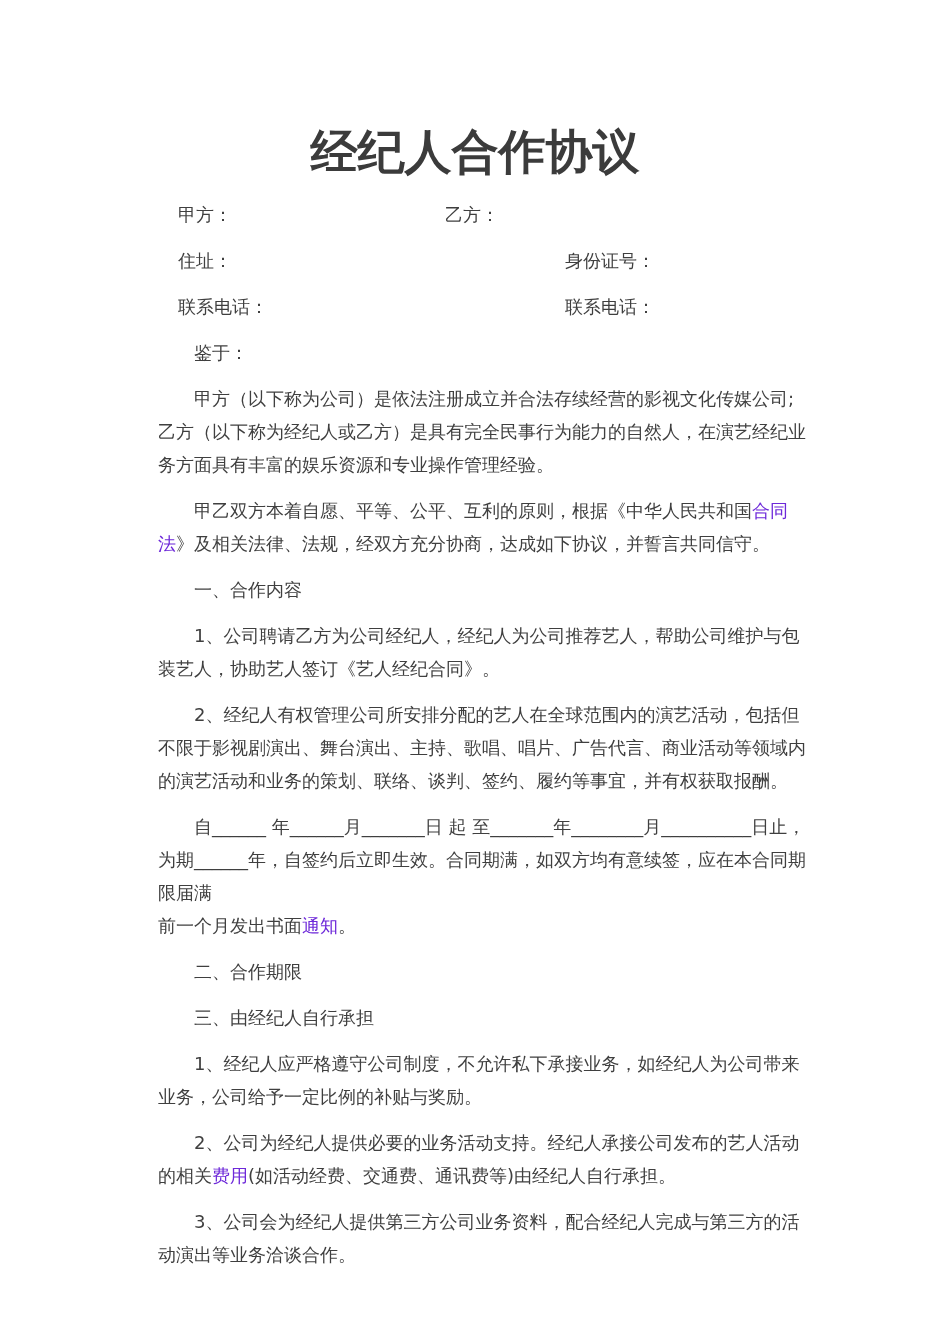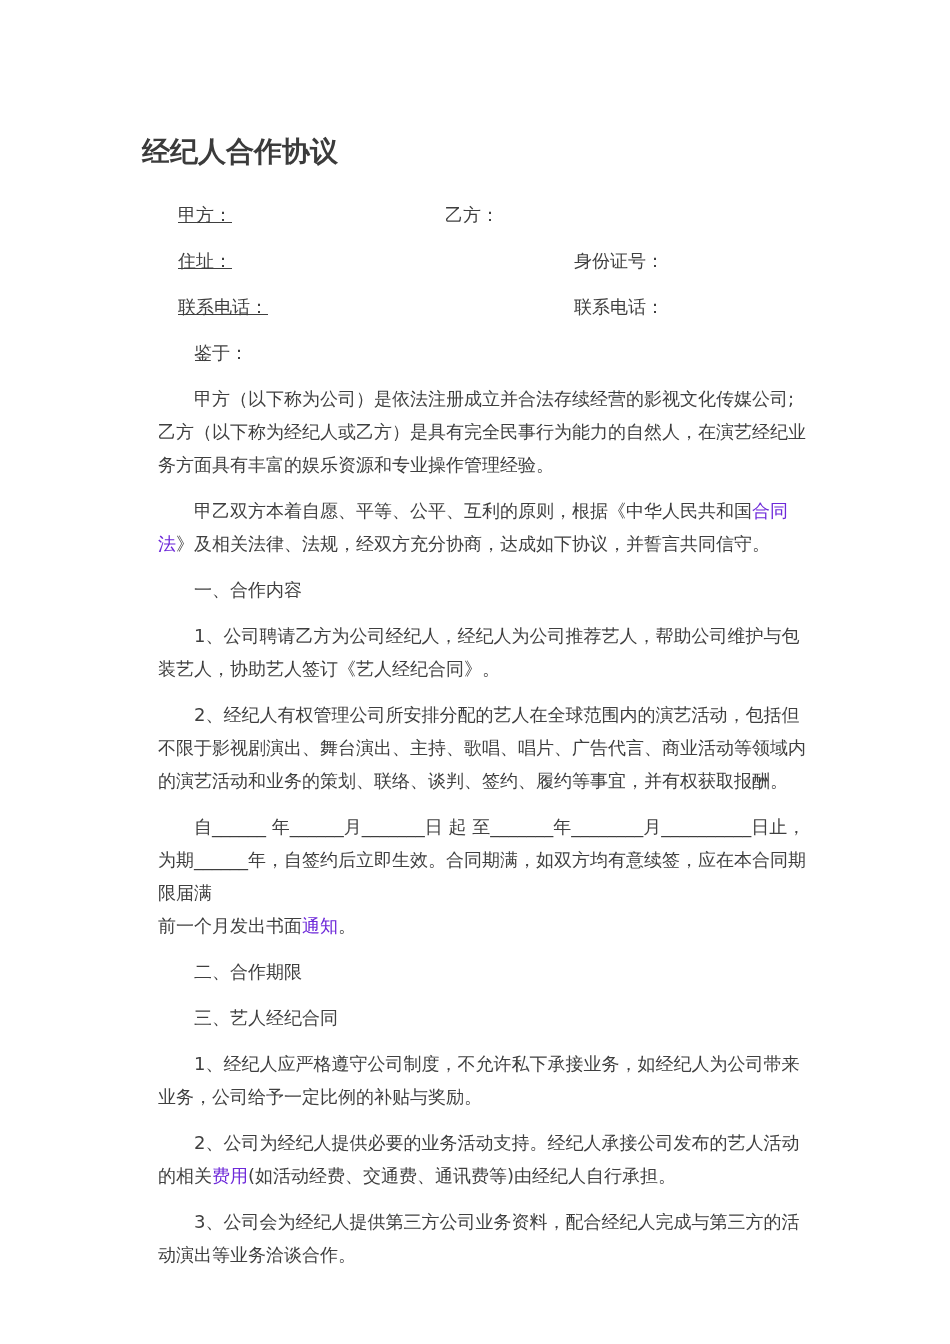--- a/index.html
+++ b/index.html
@@ -15,39 +15,39 @@
     padding: 128px 142px 40px 142px;
     background: #ffffff;
     overflow: hidden;
     font-family: "DejaVu Sans", "Liberation Sans", sans-serif;
     font-size: 18px;
     line-height: 33px;
     color: #3f3f3f;
   }
   .doc-title {
     margin: 0 0 22px 0;
-    font-size: 28px;
+    text-align: center;
+    font-size: 47px;
     line-height: 48px;
     font-weight: 700;
     color: #3b3b3b;
   }
   .party-row {
     position: relative;
     margin: 0 0 13px 0;
     text-indent: 2em;
-    text-decoration: underline;
   }
   .party-row .right {
     position: absolute;
     top: 0;
     text-indent: 0;
     text-align: center;
   }
   .party-row .pos-a { left: 303px; }
-  .party-row .pos-b { left: 432px; }
+  .party-row .pos-b { left: 423px; }
   .para {
     margin: 0 0 13px 16px;
     text-indent: 2em;
     white-space: pre-wrap;
     word-break: break-all;
   }
   .kw-link {
     color: #6d28d9;
     cursor: pointer;
   }
@@ -78,19 +78,19 @@
       <p class="para"><span class="seg">鉴于：</span></p>
       <p class="para"><span class="seg">甲方（以下称为公司）是依法注册成立并合法存续经营的影视文化传媒公司;乙方（以下称为经纪人或乙方）是具有完全民事行为能力的自然人，在演艺经纪业务方面具有丰富的娱乐资源和专业操作管理经验。</span></p>
       <p class="para"><span class="seg">甲乙双方本着自愿、平等、公平、互利的原则，根据《中华人民共和国</span><span class="kw-link">合同法</span><span class="seg">》及相关法律、法规，经双方充分协商，达成如下协议，并誓言共同信守。</span></p>
       <p class="para"><span class="seg">一、合作内容</span></p>
       <p class="para"><span class="seg">1、公司聘请乙方为公司经纪人，经纪人为公司推荐艺人，帮助公司维护与包装艺人，协助艺人签订《艺人经纪合同》。</span></p>
       <p class="para"><span class="seg">2、经纪人有权管理公司所安排分配的艺人在全球范围内的演艺活动，包括但不限于影视剧演出、舞台演出、主持、歌唱、唱片、广告代言、商业活动等领域内的演艺活动和业务的策划、联络、谈判、签约、履约等事宜，并有权获取报酬。</span></p>
       <p class="para"><span class="seg">自______ 年______月_______日 起 至_______年________月__________日止，
 为期______年，自签约后立即生效。合同期满，如双方均有意续签，应在本合同期限届满
 前一个月发出书面</span><span class="kw-link">通知</span><span class="seg">。</span></p>
       <p class="para"><span class="seg">二、合作期限</span></p>
-      <p class="para"><span class="seg">三、艺人经纪合同</span></p>
+      <p class="para"><span class="seg">三、由经纪人自行承担</span></p>
       <p class="para"><span class="seg">1、经纪人应严格遵守公司制度，不允许私下承接业务，如经纪人为公司带来业务，公司给予一定比例的补贴与奖励。</span></p>
       <p class="para"><span class="seg">2、公司为经纪人提供必要的业务活动支持。经纪人承接公司发布的艺人活动的相关</span><span class="kw-link">费用</span><span class="seg">(如活动经费、交通费、通讯费等)由经纪人自行承担。</span></p>
       <p class="para"><span class="seg">3、公司会为经纪人提供第三方公司业务资料，配合经纪人完成与第三方的活动演出等业务洽谈合作。</span></p>
     </div>
 
 </div>
 
 </body></html>

